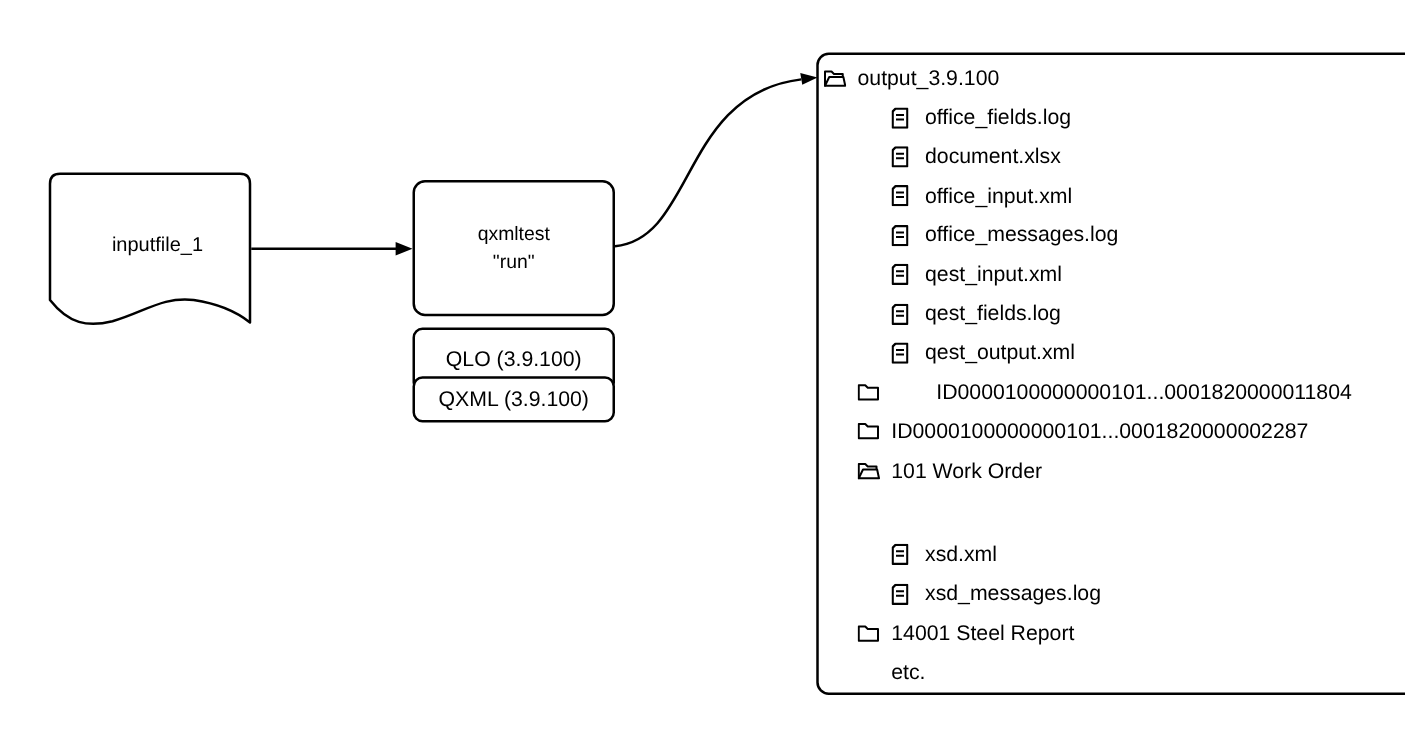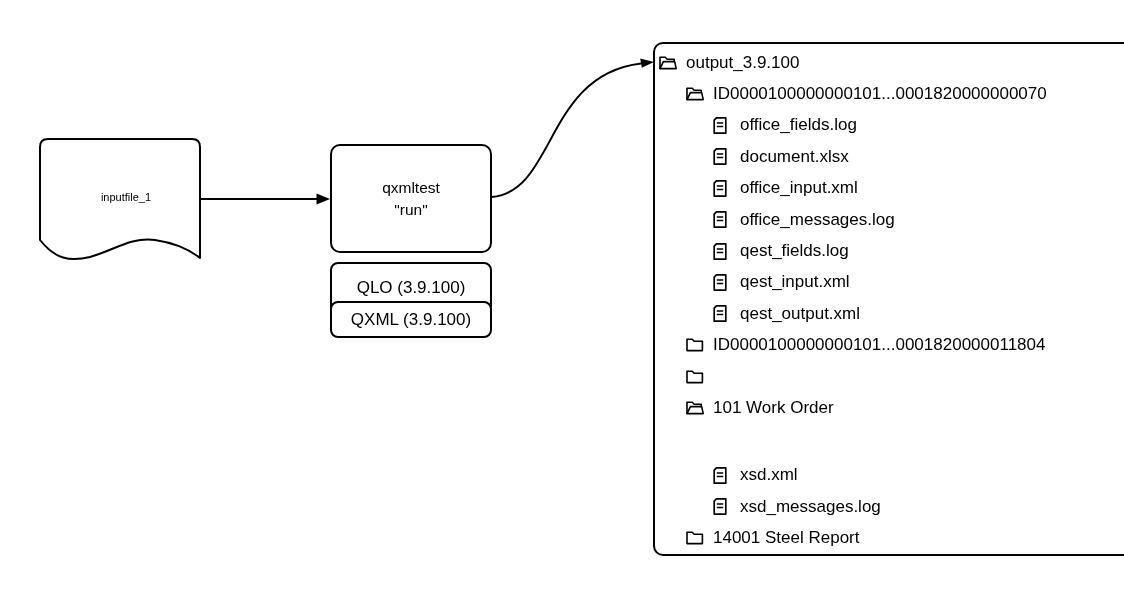--- a/index.html
+++ b/index.html
@@ -7,21 +7,21 @@
     width:1124px; height:600px; position:relative; overflow:hidden;
     background:#ffffff; color:#000;
     font-family:"Liberation Sans", sans-serif;
   }
   #diagram-svg { position:absolute; left:0; top:0; }
   .abs { position:absolute; box-sizing:border-box; }
   .node-label {
     display:flex; align-items:center; justify-content:center;
     text-align:center; color:#000;
   }
-  #input-label { left:40px; top:141px; width:172px; height:112px; font-size:11px; }
+  #input-label { left:40px; top:141px; width:172px; height:112px; font-size:16px; }
   .rbox {
     position:absolute; box-sizing:border-box; background:#fff;
     border:2px solid #000; display:flex; align-items:center; justify-content:center;
     text-align:center;
   }
   #process-box {
     left:330px; top:144px; width:162px; height:109px; border-radius:10px;
     font-size:15.5px; line-height:22px; flex-direction:column;
   }
   #qlo-box  { left:330px; top:262px; width:162px; height:52px; border-radius:8px; font-size:17px; }
@@ -82,140 +82,132 @@
   <div id="tree-rows">
       <div class="tree-row" style="padding-left: 0px;">
         <span class="tree-icon">
           <svg width="18" height="14" viewBox="0 0 18 14">
             <path d="M1,12.6 L1,1.2 L6.2,1.2 L8.2,3.2 L15.2,3.2 L15.2,5.6" fill="#fff" stroke="#000" stroke-width="1.6" stroke-linejoin="round" stroke-linecap="round"></path>
             <path d="M4.4,5.6 L15.7,5.6 L17.2,12.6 L1,12.6 Z" fill="#fff" stroke="#000" stroke-width="1.6" stroke-linejoin="round"></path>
           </svg>
         </span>
         <span class="tree-label">output_3.9.100</span>
       </div>
+      <div class="tree-row" style="padding-left: 54px;">
+        <span class="tree-icon">
+          <svg width="14" height="17" viewBox="0 0 14 17">
+            <path d="M3.4,0.9 L12.8,0.9 L12.8,16.1 L1.2,16.1 L1.2,3.1 Z" fill="#fff" stroke="#000" stroke-width="1.7" stroke-linejoin="round"></path>
+            <path d="M3.8,6 L10.2,6 M3.8,9.6 L10.2,9.6" stroke="#000" stroke-width="1.5"></path>
+          </svg>
+        </span>
+        <span class="tree-label">office_fields.log</span>
+      </div>
+      <div class="tree-row" style="padding-left: 54px;">
+        <span class="tree-icon">
+          <svg width="14" height="17" viewBox="0 0 14 17">
+            <path d="M3.4,0.9 L12.8,0.9 L12.8,16.1 L1.2,16.1 L1.2,3.1 Z" fill="#fff" stroke="#000" stroke-width="1.7" stroke-linejoin="round"></path>
+            <path d="M3.8,6 L10.2,6 M3.8,9.6 L10.2,9.6" stroke="#000" stroke-width="1.5"></path>
+          </svg>
+        </span>
+        <span class="tree-label">document.xlsx</span>
+      </div>
+      <div class="tree-row" style="padding-left: 54px; align-items: center;">
+        <span class="tree-icon">
+          <svg width="14" height="17" viewBox="0 0 14 17">
+            <path d="M3.4,0.9 L12.8,0.9 L12.8,16.1 L1.2,16.1 L1.2,3.1 Z" fill="#fff" stroke="#000" stroke-width="1.7" stroke-linejoin="round"></path>
+            <path d="M3.8,6 L10.2,6 M3.8,9.6 L10.2,9.6" stroke="#000" stroke-width="1.5"></path>
+          </svg>
+        </span>
+        <span class="tree-label">office_input.xml</span>
+      </div>
+      <div class="tree-row" style="padding-left: 54px;">
+        <span class="tree-icon">
+          <svg width="14" height="17" viewBox="0 0 14 17">
+            <path d="M3.4,0.9 L12.8,0.9 L12.8,16.1 L1.2,16.1 L1.2,3.1 Z" fill="#fff" stroke="#000" stroke-width="1.7" stroke-linejoin="round"></path>
+            <path d="M3.8,6 L10.2,6 M3.8,9.6 L10.2,9.6" stroke="#000" stroke-width="1.5"></path>
+          </svg>
+        </span>
+        <span class="tree-label">office_messages.log</span>
+      </div>
+      <div class="tree-row" style="padding-left: 54px;">
+        <span class="tree-icon">
+          <svg width="14" height="17" viewBox="0 0 14 17">
+            <path d="M3.4,0.9 L12.8,0.9 L12.8,16.1 L1.2,16.1 L1.2,3.1 Z" fill="#fff" stroke="#000" stroke-width="1.7" stroke-linejoin="round"></path>
+            <path d="M3.8,6 L10.2,6 M3.8,9.6 L10.2,9.6" stroke="#000" stroke-width="1.5"></path>
+          </svg>
+        </span>
+        <span class="tree-label">qest_input.xml</span>
+      </div>
+      <div class="tree-row" style="padding-left: 54px;">
+        <span class="tree-icon">
+          <svg width="14" height="17" viewBox="0 0 14 17">
+            <path d="M3.4,0.9 L12.8,0.9 L12.8,16.1 L1.2,16.1 L1.2,3.1 Z" fill="#fff" stroke="#000" stroke-width="1.7" stroke-linejoin="round"></path>
+            <path d="M3.8,6 L10.2,6 M3.8,9.6 L10.2,9.6" stroke="#000" stroke-width="1.5"></path>
+          </svg>
+        </span>
+        <span class="tree-label">qest_fields.log</span>
+      </div>
+      <div class="tree-row" style="padding-left: 54px;">
+        <span class="tree-icon">
+          <svg width="14" height="17" viewBox="0 0 14 17">
+            <path d="M3.4,0.9 L12.8,0.9 L12.8,16.1 L1.2,16.1 L1.2,3.1 Z" fill="#fff" stroke="#000" stroke-width="1.7" stroke-linejoin="round"></path>
+            <path d="M3.8,6 L10.2,6 M3.8,9.6 L10.2,9.6" stroke="#000" stroke-width="1.5"></path>
+          </svg>
+        </span>
+        <span class="tree-label">qest_output.xml</span>
+      </div>
+      <div class="tree-row" style="padding-left: 27px; gap: 36px;">
+        <span class="tree-icon">
+          <svg width="18" height="14" viewBox="0 0 18 14">
+            <path d="M1,12.6 L1,1.2 L6.2,1.2 L8.2,3.2 L16.4,3.2 L16.4,12.6 Z" fill="#fff" stroke="#000" stroke-width="1.6" stroke-linejoin="round"></path>
+          </svg>
+        </span>
+        <span class="tree-label">ID0000100000000101...0001820000011804</span>
+      </div>
+      <div class="tree-row" style="padding-left: 27px;">
+        <span class="tree-icon">
+          <svg width="18" height="14" viewBox="0 0 18 14">
+            <path d="M1,12.6 L1,1.2 L6.2,1.2 L8.2,3.2 L16.4,3.2 L16.4,12.6 Z" fill="#fff" stroke="#000" stroke-width="1.6" stroke-linejoin="round"></path>
+          </svg>
+        </span>
+        <span class="tree-label">ID0000100000000101...0001820000002287</span>
+      </div>
       <div class="tree-row" style="padding-left: 27px;">
         <span class="tree-icon">
           <svg width="18" height="14" viewBox="0 0 18 14">
             <path d="M1,12.6 L1,1.2 L6.2,1.2 L8.2,3.2 L15.2,3.2 L15.2,5.6" fill="#fff" stroke="#000" stroke-width="1.6" stroke-linejoin="round" stroke-linecap="round"></path>
             <path d="M4.4,5.6 L15.7,5.6 L17.2,12.6 L1,12.6 Z" fill="#fff" stroke="#000" stroke-width="1.6" stroke-linejoin="round"></path>
           </svg>
         </span>
-        <span class="tree-label">ID0000100000000101...0001820000000070</span>
-      </div>
-      <div class="tree-row" style="padding-left: 54px;">
-        <span class="tree-icon">
-          <svg width="14" height="17" viewBox="0 0 14 17">
-            <path d="M3.4,0.9 L12.8,0.9 L12.8,16.1 L1.2,16.1 L1.2,3.1 Z" fill="#fff" stroke="#000" stroke-width="1.7" stroke-linejoin="round"></path>
-            <path d="M3.8,6 L10.2,6 M3.8,9.6 L10.2,9.6" stroke="#000" stroke-width="1.5"></path>
-          </svg>
-        </span>
-        <span class="tree-label">office_fields.log</span>
-      </div>
-      <div class="tree-row" style="padding-left: 54px;">
-        <span class="tree-icon">
-          <svg width="14" height="17" viewBox="0 0 14 17">
-            <path d="M3.4,0.9 L12.8,0.9 L12.8,16.1 L1.2,16.1 L1.2,3.1 Z" fill="#fff" stroke="#000" stroke-width="1.7" stroke-linejoin="round"></path>
-            <path d="M3.8,6 L10.2,6 M3.8,9.6 L10.2,9.6" stroke="#000" stroke-width="1.5"></path>
-          </svg>
-        </span>
-        <span class="tree-label">document.xlsx</span>
-      </div>
-      <div class="tree-row" style="padding-left: 54px; align-items: center;">
-        <span class="tree-icon">
-          <svg width="14" height="17" viewBox="0 0 14 17">
-            <path d="M3.4,0.9 L12.8,0.9 L12.8,16.1 L1.2,16.1 L1.2,3.1 Z" fill="#fff" stroke="#000" stroke-width="1.7" stroke-linejoin="round"></path>
-            <path d="M3.8,6 L10.2,6 M3.8,9.6 L10.2,9.6" stroke="#000" stroke-width="1.5"></path>
-          </svg>
-        </span>
-        <span class="tree-label">office_input.xml</span>
-      </div>
-      <div class="tree-row" style="padding-left: 54px;">
-        <span class="tree-icon">
-          <svg width="14" height="17" viewBox="0 0 14 17">
-            <path d="M3.4,0.9 L12.8,0.9 L12.8,16.1 L1.2,16.1 L1.2,3.1 Z" fill="#fff" stroke="#000" stroke-width="1.7" stroke-linejoin="round"></path>
-            <path d="M3.8,6 L10.2,6 M3.8,9.6 L10.2,9.6" stroke="#000" stroke-width="1.5"></path>
-          </svg>
-        </span>
-        <span class="tree-label">office_messages.log</span>
-      </div>
-      <div class="tree-row" style="padding-left: 54px;">
-        <span class="tree-icon">
-          <svg width="14" height="17" viewBox="0 0 14 17">
-            <path d="M3.4,0.9 L12.8,0.9 L12.8,16.1 L1.2,16.1 L1.2,3.1 Z" fill="#fff" stroke="#000" stroke-width="1.7" stroke-linejoin="round"></path>
-            <path d="M3.8,6 L10.2,6 M3.8,9.6 L10.2,9.6" stroke="#000" stroke-width="1.5"></path>
-          </svg>
-        </span>
-        <span class="tree-label">qest_fields.log</span>
-      </div>
-      <div class="tree-row" style="padding-left: 54px;">
-        <span class="tree-icon">
-          <svg width="14" height="17" viewBox="0 0 14 17">
-            <path d="M3.4,0.9 L12.8,0.9 L12.8,16.1 L1.2,16.1 L1.2,3.1 Z" fill="#fff" stroke="#000" stroke-width="1.7" stroke-linejoin="round"></path>
-            <path d="M3.8,6 L10.2,6 M3.8,9.6 L10.2,9.6" stroke="#000" stroke-width="1.5"></path>
-          </svg>
-        </span>
-        <span class="tree-label">qest_input.xml</span>
-      </div>
-      <div class="tree-row" style="padding-left: 54px;">
-        <span class="tree-icon">
-          <svg width="14" height="17" viewBox="0 0 14 17">
-            <path d="M3.4,0.9 L12.8,0.9 L12.8,16.1 L1.2,16.1 L1.2,3.1 Z" fill="#fff" stroke="#000" stroke-width="1.7" stroke-linejoin="round"></path>
-            <path d="M3.8,6 L10.2,6 M3.8,9.6 L10.2,9.6" stroke="#000" stroke-width="1.5"></path>
-          </svg>
-        </span>
-        <span class="tree-label">qest_output.xml</span>
+        <span class="tree-label">101 Work Order</span>
+      </div>
+      <div class="tree-row" style="padding-left: 54px; margin-top: 36px;">
+        <span class="tree-icon">
+          <svg width="14" height="17" viewBox="0 0 14 17">
+            <path d="M3.4,0.9 L12.8,0.9 L12.8,16.1 L1.2,16.1 L1.2,3.1 Z" fill="#fff" stroke="#000" stroke-width="1.7" stroke-linejoin="round"></path>
+            <path d="M3.8,6 L10.2,6 M3.8,9.6 L10.2,9.6" stroke="#000" stroke-width="1.5"></path>
+          </svg>
+        </span>
+        <span class="tree-label">xsd.xml</span>
+      </div>
+      <div class="tree-row" style="padding-left: 54px;">
+        <span class="tree-icon">
+          <svg width="14" height="17" viewBox="0 0 14 17">
+            <path d="M3.4,0.9 L12.8,0.9 L12.8,16.1 L1.2,16.1 L1.2,3.1 Z" fill="#fff" stroke="#000" stroke-width="1.7" stroke-linejoin="round"></path>
+            <path d="M3.8,6 L10.2,6 M3.8,9.6 L10.2,9.6" stroke="#000" stroke-width="1.5"></path>
+          </svg>
+        </span>
+        <span class="tree-label">xsd_messages.log</span>
       </div>
       <div class="tree-row" style="padding-left: 27px;">
         <span class="tree-icon">
           <svg width="18" height="14" viewBox="0 0 18 14">
             <path d="M1,12.6 L1,1.2 L6.2,1.2 L8.2,3.2 L16.4,3.2 L16.4,12.6 Z" fill="#fff" stroke="#000" stroke-width="1.6" stroke-linejoin="round"></path>
           </svg>
         </span>
-        <span class="tree-label">ID0000100000000101...0001820000011804</span>
-      </div>
-      <div class="tree-row" style="padding-left: 27px;">
-        <span class="tree-icon">
-          <svg width="18" height="14" viewBox="0 0 18 14">
-            <path d="M1,12.6 L1,1.2 L6.2,1.2 L8.2,3.2 L16.4,3.2 L16.4,12.6 Z" fill="#fff" stroke="#000" stroke-width="1.6" stroke-linejoin="round"></path>
-          </svg>
-        </span>
-      </div>
-      <div class="tree-row" style="padding-left: 27px;">
-        <span class="tree-icon">
-          <svg width="18" height="14" viewBox="0 0 18 14">
-            <path d="M1,12.6 L1,1.2 L6.2,1.2 L8.2,3.2 L15.2,3.2 L15.2,5.6" fill="#fff" stroke="#000" stroke-width="1.6" stroke-linejoin="round" stroke-linecap="round"></path>
-            <path d="M4.4,5.6 L15.7,5.6 L17.2,12.6 L1,12.6 Z" fill="#fff" stroke="#000" stroke-width="1.6" stroke-linejoin="round"></path>
-          </svg>
-        </span>
-        <span class="tree-label">101 Work Order</span>
-      </div>
-      <div class="tree-row" style="padding-left: 54px; margin-top: 36px;">
-        <span class="tree-icon">
-          <svg width="14" height="17" viewBox="0 0 14 17">
-            <path d="M3.4,0.9 L12.8,0.9 L12.8,16.1 L1.2,16.1 L1.2,3.1 Z" fill="#fff" stroke="#000" stroke-width="1.7" stroke-linejoin="round"></path>
-            <path d="M3.8,6 L10.2,6 M3.8,9.6 L10.2,9.6" stroke="#000" stroke-width="1.5"></path>
-          </svg>
-        </span>
-        <span class="tree-label">xsd.xml</span>
-      </div>
-      <div class="tree-row" style="padding-left: 54px;">
-        <span class="tree-icon">
-          <svg width="14" height="17" viewBox="0 0 14 17">
-            <path d="M3.4,0.9 L12.8,0.9 L12.8,16.1 L1.2,16.1 L1.2,3.1 Z" fill="#fff" stroke="#000" stroke-width="1.7" stroke-linejoin="round"></path>
-            <path d="M3.8,6 L10.2,6 M3.8,9.6 L10.2,9.6" stroke="#000" stroke-width="1.5"></path>
-          </svg>
-        </span>
-        <span class="tree-label">xsd_messages.log</span>
-      </div>
-      <div class="tree-row" style="padding-left: 27px;">
-        <span class="tree-icon">
-          <svg width="18" height="14" viewBox="0 0 18 14">
-            <path d="M1,12.6 L1,1.2 L6.2,1.2 L8.2,3.2 L16.4,3.2 L16.4,12.6 Z" fill="#fff" stroke="#000" stroke-width="1.6" stroke-linejoin="round"></path>
-          </svg>
-        </span>
         <span class="tree-label">14001 Steel Report</span>
       </div>
       <div class="tree-row" style="padding-left: 27px;">
         <span class="tree-icon">
           <svg width="14" height="17" viewBox="0 0 14 17"></svg>
         </span>
         <span class="tree-label">etc.</span>
       </div>
     </div>
 </div>

